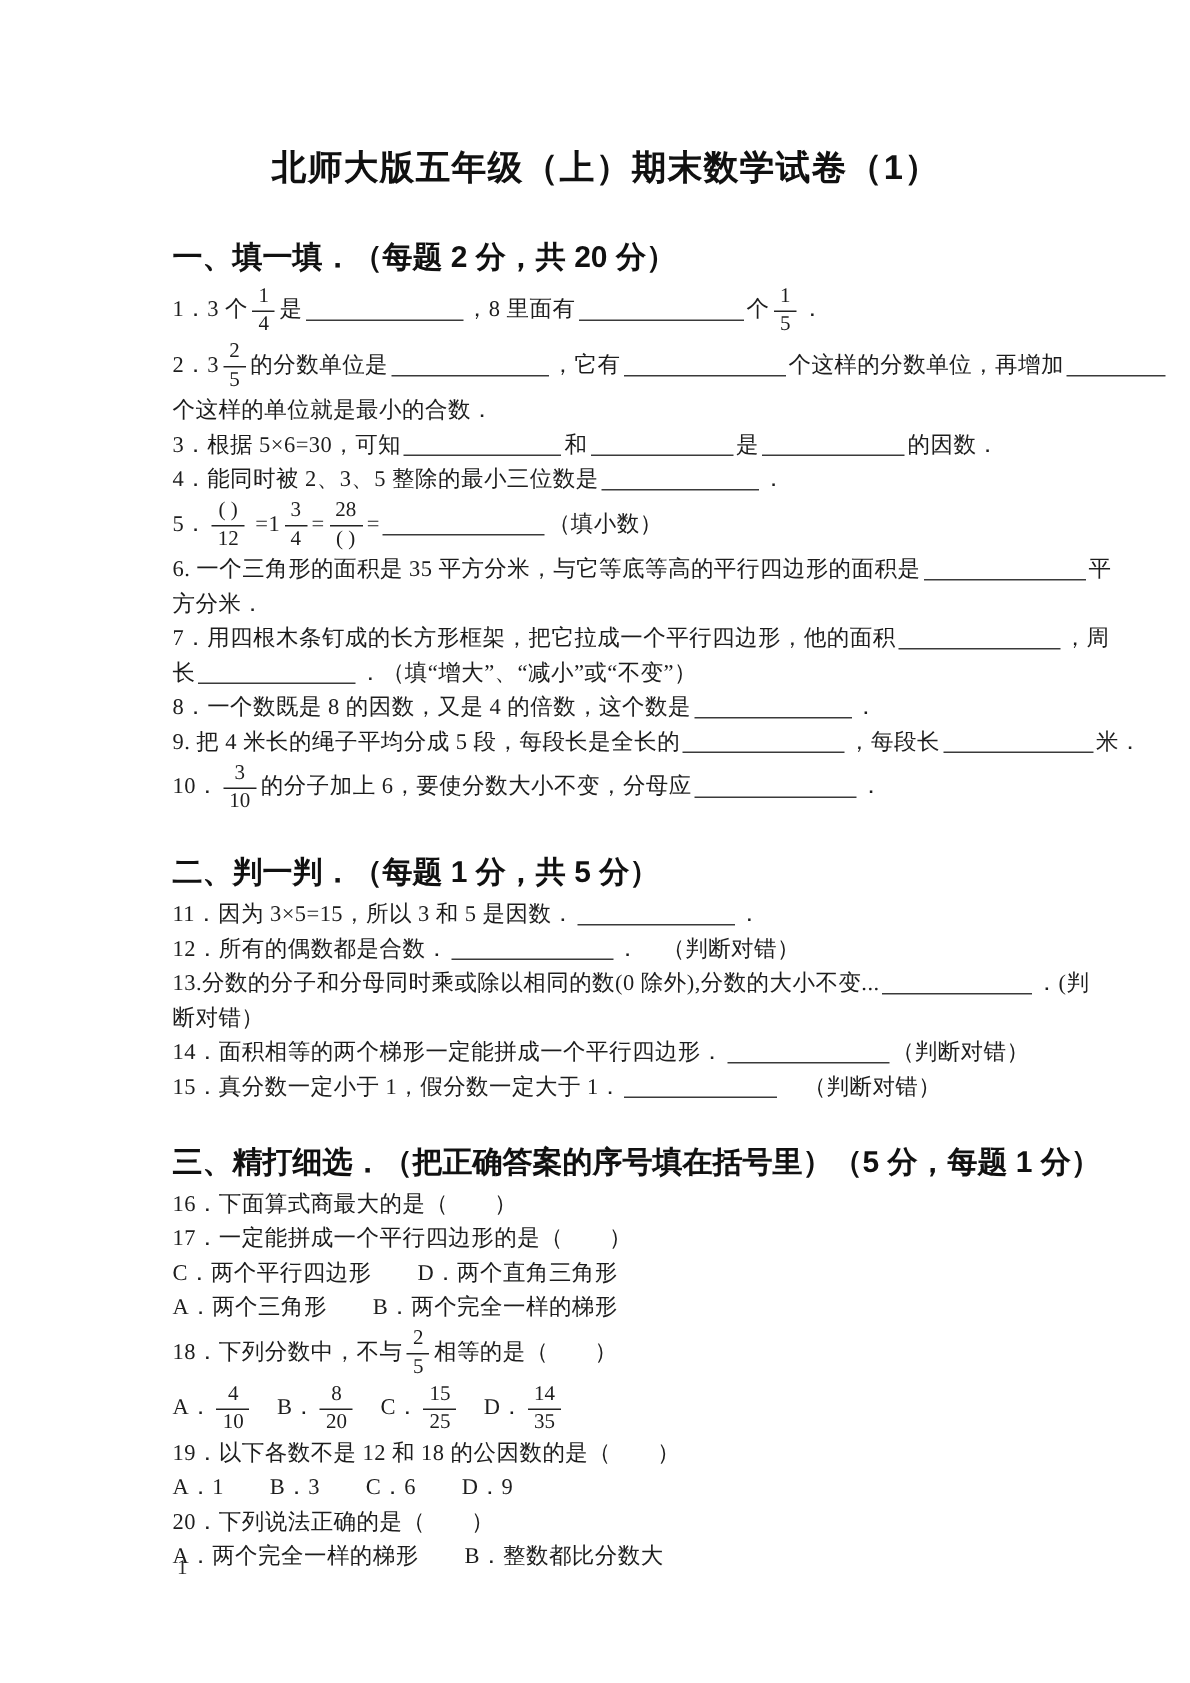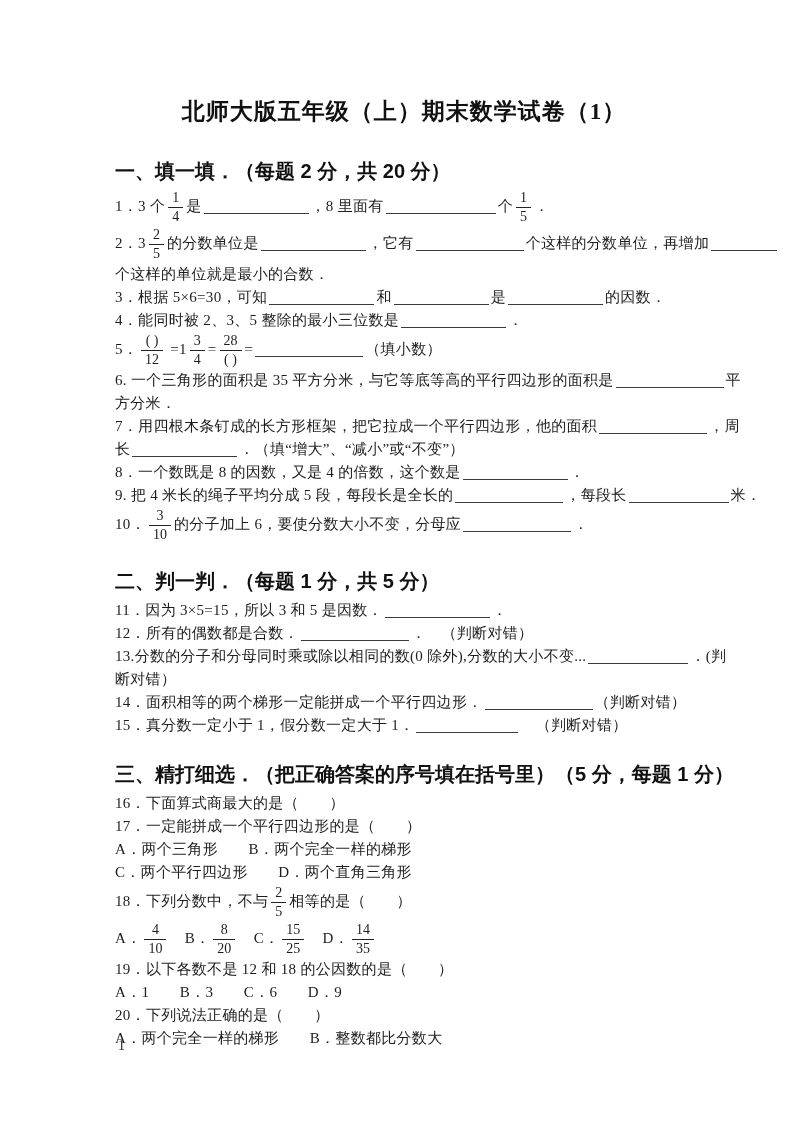--- a/index.html
+++ b/index.html
@@ -10,21 +10,21 @@
     overflow:hidden;
     font-family:"Liberation Serif","DejaVu Serif",serif;
     color:#1d1d1d;
   }
   .content{
     position:absolute;
     left:115px; right:100px; top:96px;
   }
   .doc-title{
     text-align:center;
-    font-family:Liberation Serif, serif;
+    font-family:Liberation Sans, sans-serif;
     font-weight:bold;
     font-size:23px;
     letter-spacing:1px;
     color:#111;
     margin:0 0 0 0;
   }
   .section{margin-top:24px;}
   .section.first{margin-top:31px;}
   .heading{
     font-family:"Liberation Sans","DejaVu Sans",sans-serif;
@@ -101,22 +101,22 @@
           <div class="line"><span class="txt">12．所有的偶数都是合数．</span><span class="blank" style="width: 108px;"></span><span class="txt">．　（判断对错）</span></div>
           <div class="line"><span class="txt">13.分数的分子和分母同时乘或除以相同的数(0 除外),分数的大小不变...</span><span class="blank" style="width: 100px;"></span><span class="txt">．(判</span></div>
           <div class="line"><span class="txt">断对错）</span></div>
           <div class="line"><span class="txt">14．面积相等的两个梯形一定能拼成一个平行四边形．</span><span class="blank" style="width: 108px;"></span><span class="txt">（判断对错）</span></div>
           <div class="line"><span class="txt">15．真分数一定小于 1，假分数一定大于 1．</span><span class="blank" style="width: 102px;"></span><span class="txt">　（判断对错）</span></div>
         </div>
         <div class="section">
           <div class="heading">三、精打细选．（把正确答案的序号填在括号里）（5 分，每题 1 分）</div>
           <div class="line"><span class="txt">16．下面算式商最大的是（　　）</span></div>
           <div class="line"><span class="txt">17．一定能拼成一个平行四边形的是（　　）</span></div>
+          <div class="line"><span class="txt">C．两个平行四边形　　D．两个直角三角形</span></div>
           <div class="line"><span class="txt">A．两个三角形　　B．两个完全一样的梯形</span></div>
-          <div class="line"><span class="txt">C．两个平行四边形　　D．两个直角三角形</span></div>
           <div class="line"><span class="txt">18．下列分数中，不与</span><span class="frac"><span class="num">2</span><span class="den">5</span></span><span class="txt">相等的是（　　）</span></div>
           <div class="line"><span class="txt">A．</span><span class="frac"><span class="num">4</span><span class="den">10</span></span><span class="txt">　B．</span><span class="frac"><span class="num">8</span><span class="den">20</span></span><span class="txt">　C．</span><span class="frac"><span class="num">15</span><span class="den">25</span></span><span class="txt">　D．</span><span class="frac"><span class="num">14</span><span class="den">35</span></span></div>
           <div class="line"><span class="txt">19．以下各数不是 12 和 18 的公因数的是（　　）</span></div>
           <div class="line"><span class="txt">A．1　　B．3　　C．6　　D．9</span></div>
           <div class="line"><span class="txt">20．下列说法正确的是（　　）</span></div>
           <div class="line"><span class="txt">A．两个完全一样的梯形　　B．整数都比分数大</span></div>
         </div>
       </div>
   </div>
   <div class="page-number">1</div>

